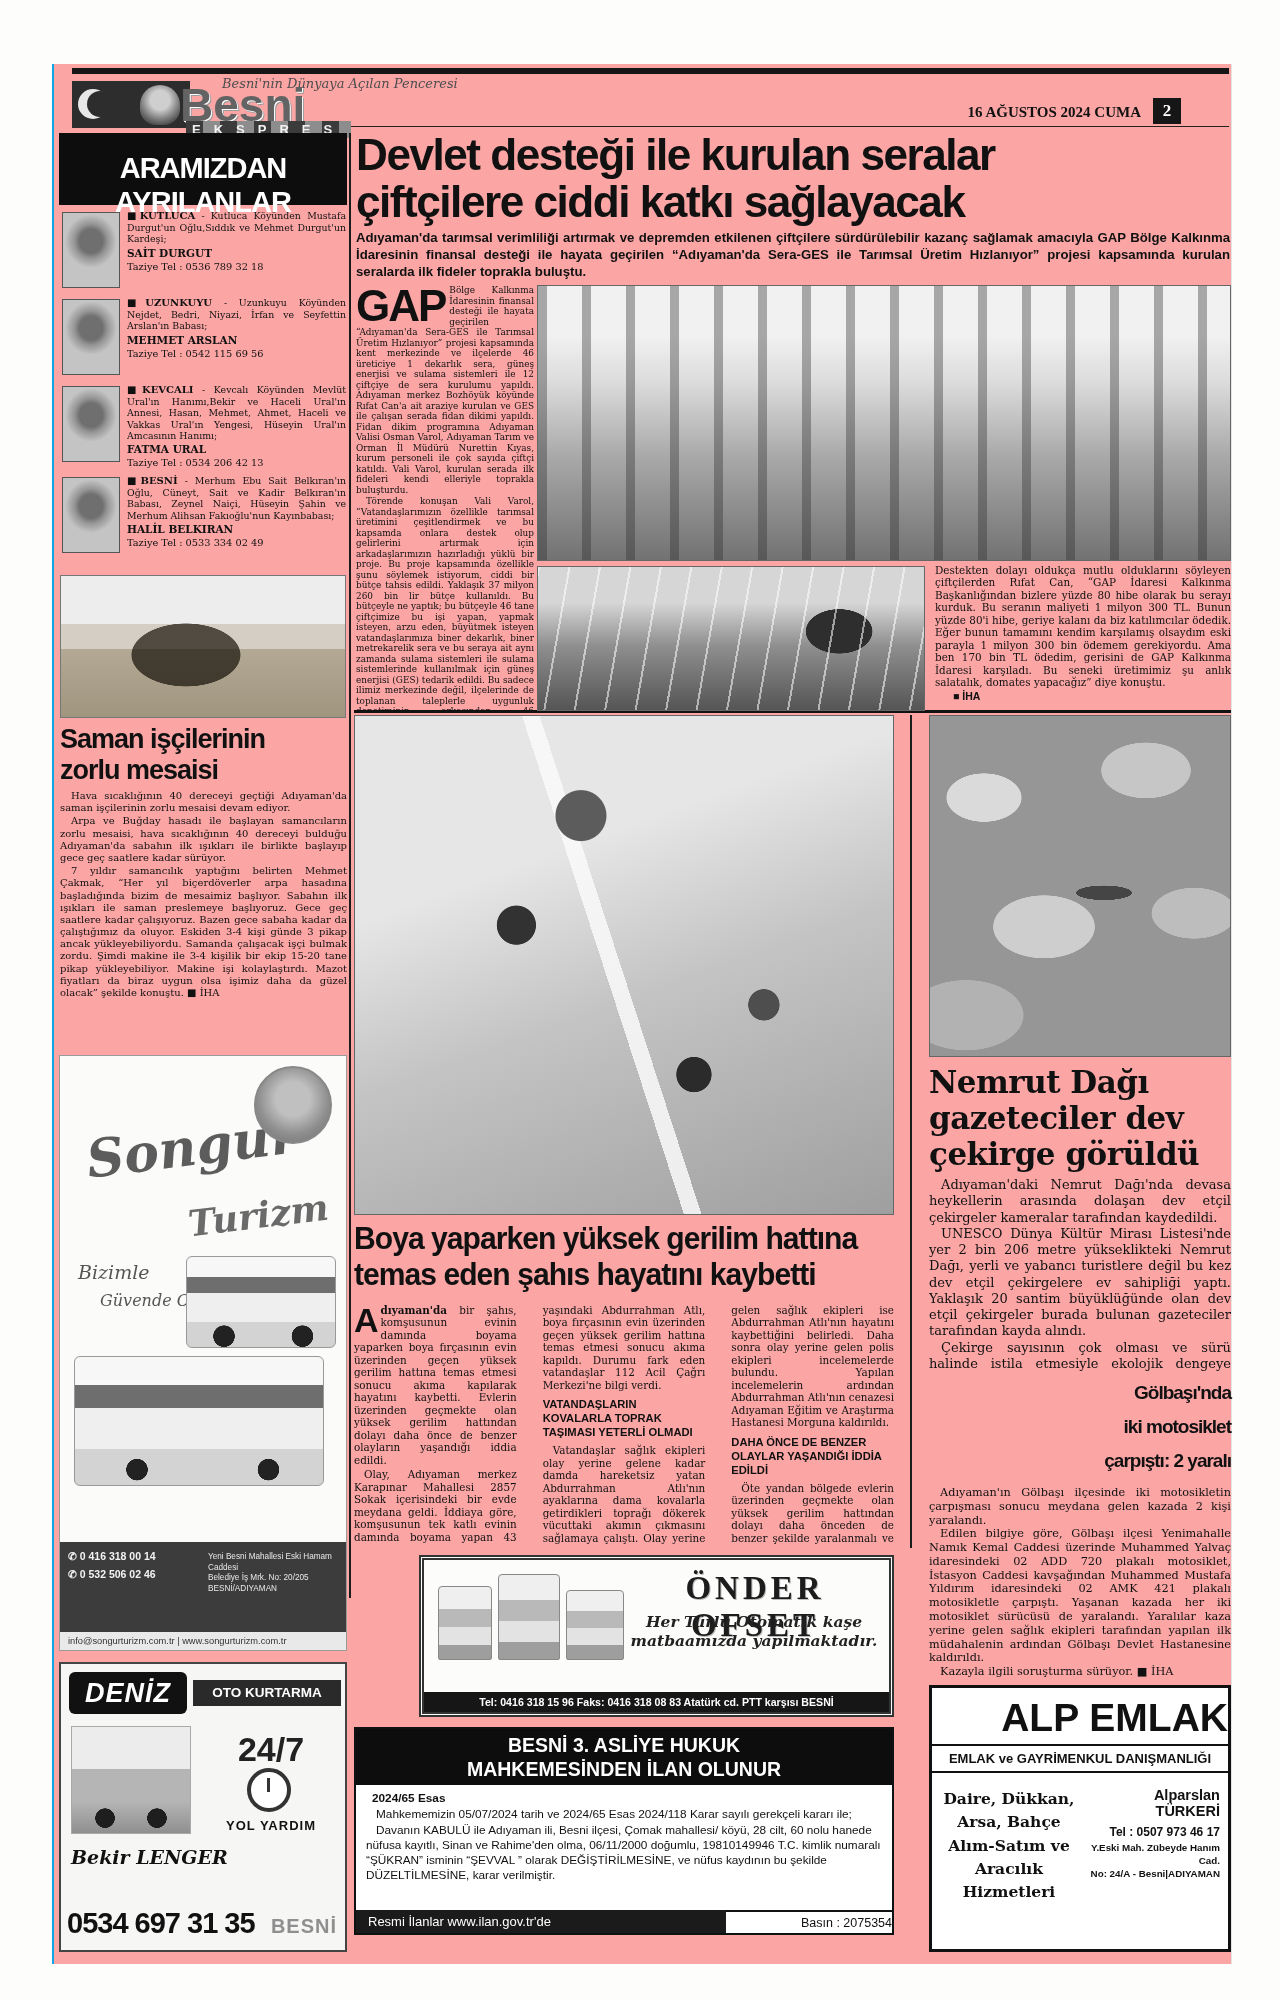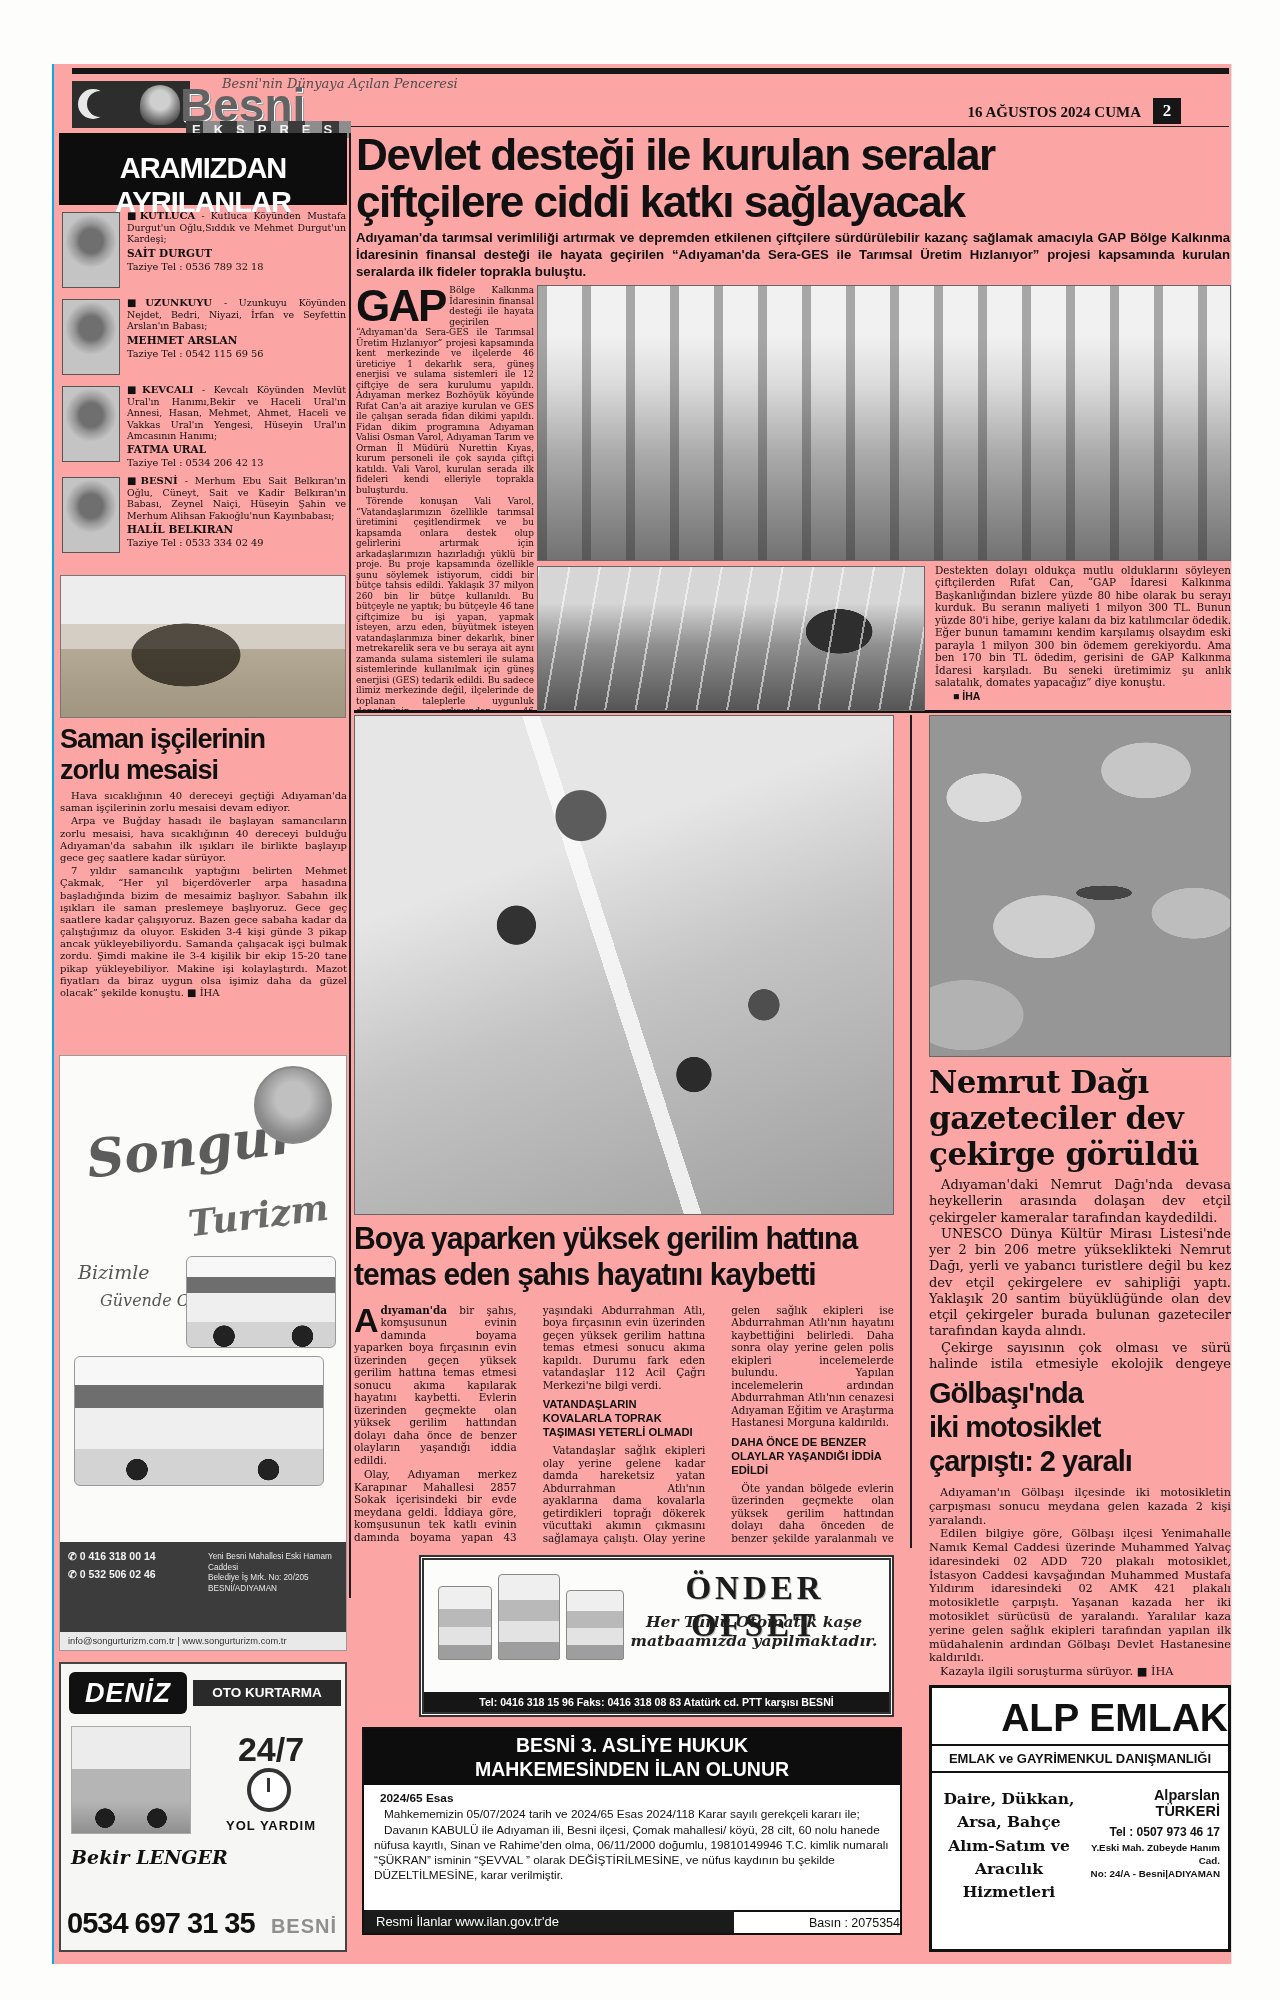--- a/index.html
+++ b/index.html
@@ -105,21 +105,21 @@
        radial-gradient(ellipse 84px 52px at 38% 62%,#cecece 0 60%,transparent 61%),
        radial-gradient(ellipse 70px 42px at 88% 58%,#bdbdbd 0 60%,transparent 61%),
        radial-gradient(ellipse 95px 58px at 12% 88%,#b2b2b2 0 60%,transparent 61%),
        radial-gradient(ellipse 46px 12px at 58% 52%,#454545 0 60%,transparent 61%);}
   .nemrut-h{position:absolute;left:875px;top:1000px;width:302px;font-family:"DejaVu Serif",serif;
             font-weight:bold;font-size:31px;line-height:36px;letter-spacing:-.5px;}
   .nemrut-body{position:absolute;left:875px;top:1113px;width:302px;height:194px;overflow:hidden;
                font-size:13px;line-height:1.25;text-align:justify;}
   .nemrut-body p{margin:0;text-indent:12px;}
   .golbasi-h{position:absolute;left:875px;top:1312px;width:302px;font-family:"Liberation Sans",sans-serif;
-             font-weight:bold;font-size:29px;line-height:34px;letter-spacing:-1px;}
+             font-weight:bold;font-size:19px;line-height:34px;letter-spacing:-1px;text-align:right;}
   .golbasi-body{position:absolute;left:875px;top:1422px;width:302px;height:192px;overflow:hidden;
                 font-size:11.3px;line-height:1.22;text-align:justify;}
   .golbasi-body p{margin:0;text-indent:11px;}
   
   .songur{position:absolute;left:5px;top:991px;width:288px;height:596px;border:1.5px solid #9a9a9a;background:#fbfbfa;overflow:hidden;}
   .sg-name1{position:absolute;left:26px;top:60px;font-family:"DejaVu Serif",serif;font-style:italic;
             font-weight:bold;font-size:52px;color:#5c5c5c;transform:rotate(-7deg);}
   .sg-name2{position:absolute;left:128px;top:138px;font-family:"DejaVu Serif",serif;font-style:italic;
             font-weight:bold;font-size:36px;color:#6a6a6a;transform:rotate(-7deg);}
   .sg-circle{position:absolute;right:14px;top:10px;width:78px;height:78px;border-radius:50%;border:2px solid #888;
@@ -172,21 +172,21 @@
   .st3{left:142px;top:30px;width:58px;height:70px;}
   .on-title{position:absolute;left:205px;top:10px;right:8px;text-align:center;font-family:"Liberation Serif",serif;
             font-weight:bold;font-size:33px;letter-spacing:4px;color:#1c1c1c;text-shadow:1px 1px 0 #bbb;}
   .on-script{position:absolute;left:205px;top:52px;right:10px;text-align:center;font-family:"DejaVu Serif",serif;
              font-style:italic;font-weight:bold;font-size:15.5px;line-height:1.25;color:#222;}
   .on-serv{position:absolute;left:8px;top:104px;right:8px;text-align:center;font-family:"Liberation Sans",sans-serif;
            font-weight:bold;font-size:12.6px;line-height:1.25;}
   .on-foot{position:absolute;left:0;right:0;bottom:0;height:20px;background:#161616;color:#fff;
            font-family:"Liberation Sans",sans-serif;font-weight:bold;font-size:10.6px;text-align:center;line-height:20px;}
   
-  .court{position:absolute;left:300px;top:1663px;width:540px;height:208px;border:2px solid #111;background:#fff;margin-left:8px;}
+  .court{position:absolute;left:300px;top:1663px;width:540px;height:208px;border:2px solid #111;background:#fff;}
   .ct-head{background:#0d0d0d;color:#fff;text-align:center;font-family:"Liberation Sans",sans-serif;
            font-weight:bold;font-size:19.5px;line-height:24px;padding:4px 0;}
   .ct-body{padding:6px 10px 0 10px;font-family:"Liberation Sans",sans-serif;font-size:11.8px;line-height:1.28;}
   .ct-body .case{font-weight:bold;margin:0 0 1px 6px;}
   .ct-body p{margin:0 0 1px 0;text-indent:10px;}
   .ct-foot{position:absolute;left:0;right:0;bottom:0;height:23px;display:flex;}
   .ct-foot .bar{flex:1 1 auto;background:#1b1b1b;color:#fff;font-family:"Liberation Sans",sans-serif;
                 font-size:13px;line-height:23px;padding-left:12px;}
   .ct-foot .basin{width:166px;background:#fff;color:#111;font-family:"Liberation Sans",sans-serif;
                   font-size:12.5px;line-height:23px;text-align:right;border-top:2px solid #111;}

